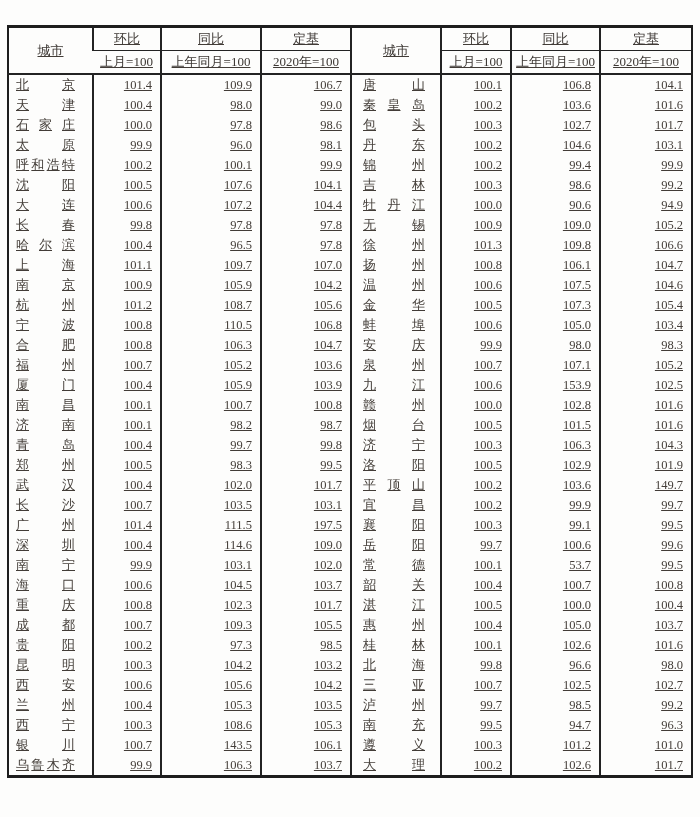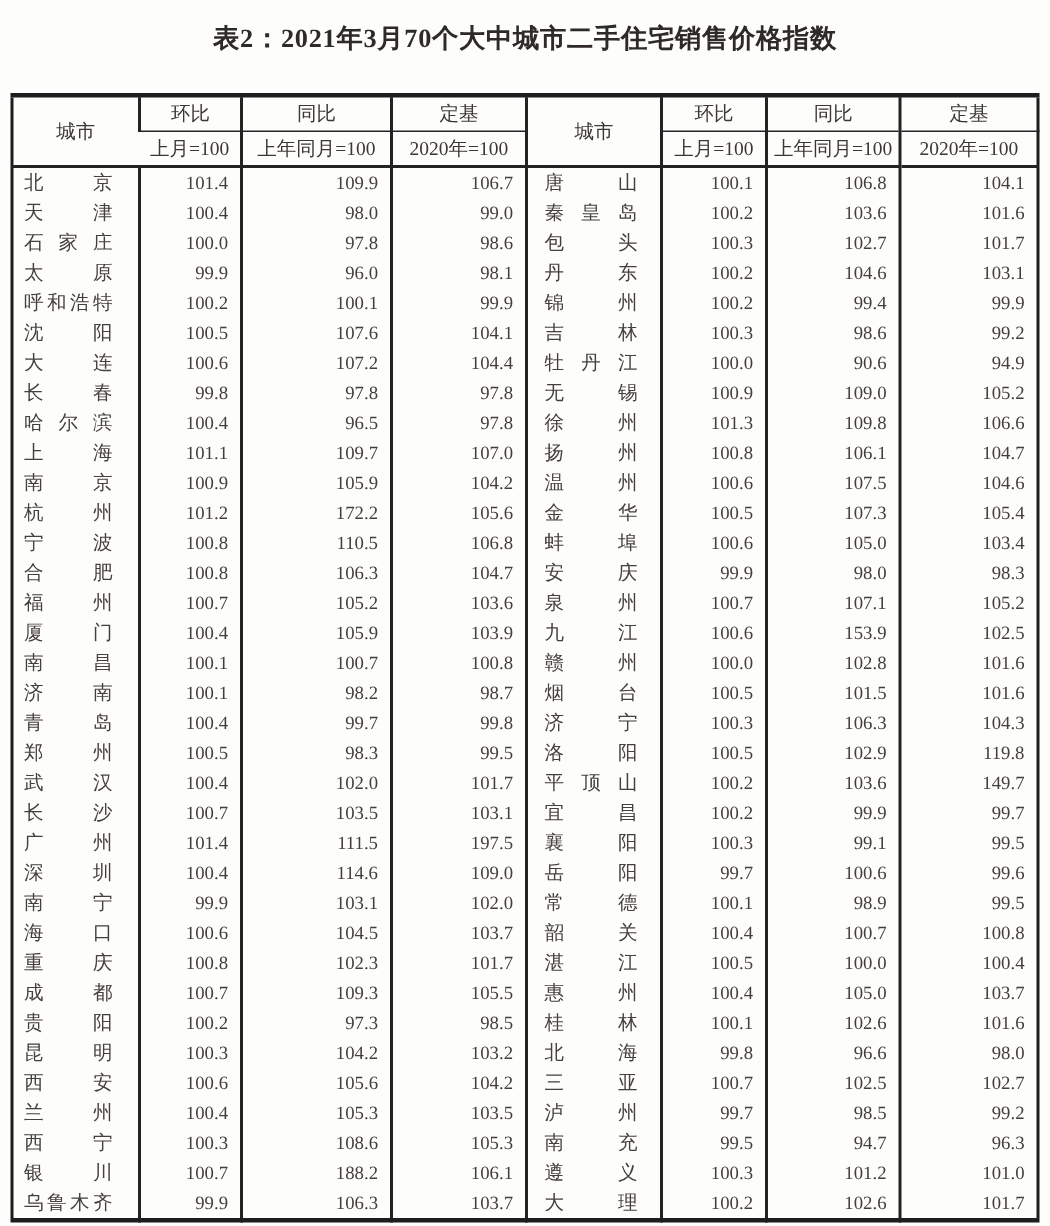--- a/index.html
+++ b/index.html
@@ -27,20 +27,21 @@
   }
   table.price-table {
     border-collapse: collapse;
     table-layout: fixed;
     width: 684px;
     margin: 25px auto 0 auto;
     border-top: 3px solid #1d1d1d;
     border-bottom: 3px solid #1d1d1d;
     border-left: 2px solid #1d1d1d;
     border-right: 2px solid #1d1d1d;
+    text-decoration: underline;
   }
   .price-table col.c-city  { width: 85px; }
   .price-table col.c-mom   { width: 68px; }
   .price-table col.c-yoy   { width: 100px; }
   .price-table col.c-fix   { width: 90px; }
   .price-table col.c-city2 { width: 90px; }
   .price-table col.c-mom2  { width: 70px; }
   .price-table col.c-yoy2  { width: 89px; }
   .price-table col.c-fix2  { width: 92px; }
 
@@ -77,21 +78,20 @@
     align-items: center;
   }
   td.city-l .cityname { margin: 0 17px 0 7px; }
   td.city-r .cityname { margin: 0 15px 0 11px; }
 </style>
 </head>
 <body>
 
 <div class="page">
 
-  <div class="title">表2：2021年3月70个大中城市二手住宅销售价格指数</div>
 
   <table class="price-table">
     <colgroup>
       <col class="c-city">
         <col class="c-mom">
         <col class="c-yoy">
         <col class="c-fix">
       <col class="c-city2">
         <col class="c-mom2">
         <col class="c-yoy2">
@@ -345,21 +345,21 @@
       <td class="num">104.6</td>
     </tr>
         <tr>
       <td class="city city-l">
             <span class="cityname">
               <span>杭</span>
               <span>州</span>
             </span>
           </td>
       <td class="num">101.2</td>
-      <td class="num">172.2</td>
+      <td class="num">108.7</td>
       <td class="num">105.6</td>
       <td class="city city-r">
             <span class="cityname">
               <span>金</span>
               <span>华</span>
             </span>
           </td>
       <td class="num">100.5</td>
       <td class="num">107.3</td>
       <td class="num">105.4</td>
@@ -515,21 +515,21 @@
       <td class="num">98.3</td>
       <td class="num">99.5</td>
       <td class="city city-r">
             <span class="cityname">
               <span>洛</span>
               <span>阳</span>
             </span>
           </td>
       <td class="num">100.5</td>
       <td class="num">102.9</td>
-      <td class="num">119.8</td>
+      <td class="num">101.9</td>
     </tr>
         <tr>
       <td class="city city-l">
             <span class="cityname">
               <span>武</span>
               <span>汉</span>
             </span>
           </td>
       <td class="num">100.4</td>
       <td class="num">102.0</td>
@@ -615,21 +615,21 @@
       <td class="num">99.9</td>
       <td class="num">103.1</td>
       <td class="num">102.0</td>
       <td class="city city-r">
             <span class="cityname">
               <span>常</span>
               <span>德</span>
             </span>
           </td>
       <td class="num">100.1</td>
-      <td class="num">98.9</td>
+      <td class="num">53.7</td>
       <td class="num">99.5</td>
     </tr>
         <tr>
       <td class="city city-l">
             <span class="cityname">
               <span>海</span>
               <span>口</span>
             </span>
           </td>
       <td class="num">100.6</td>
@@ -786,21 +786,21 @@
       <td class="num">96.3</td>
     </tr>
         <tr>
       <td class="city city-l">
             <span class="cityname">
               <span>银</span>
               <span>川</span>
             </span>
           </td>
       <td class="num">100.7</td>
-      <td class="num">188.2</td>
+      <td class="num">143.5</td>
       <td class="num">106.1</td>
       <td class="city city-r">
             <span class="cityname">
               <span>遵</span>
               <span>义</span>
             </span>
           </td>
       <td class="num">100.3</td>
       <td class="num">101.2</td>
       <td class="num">101.0</td>

